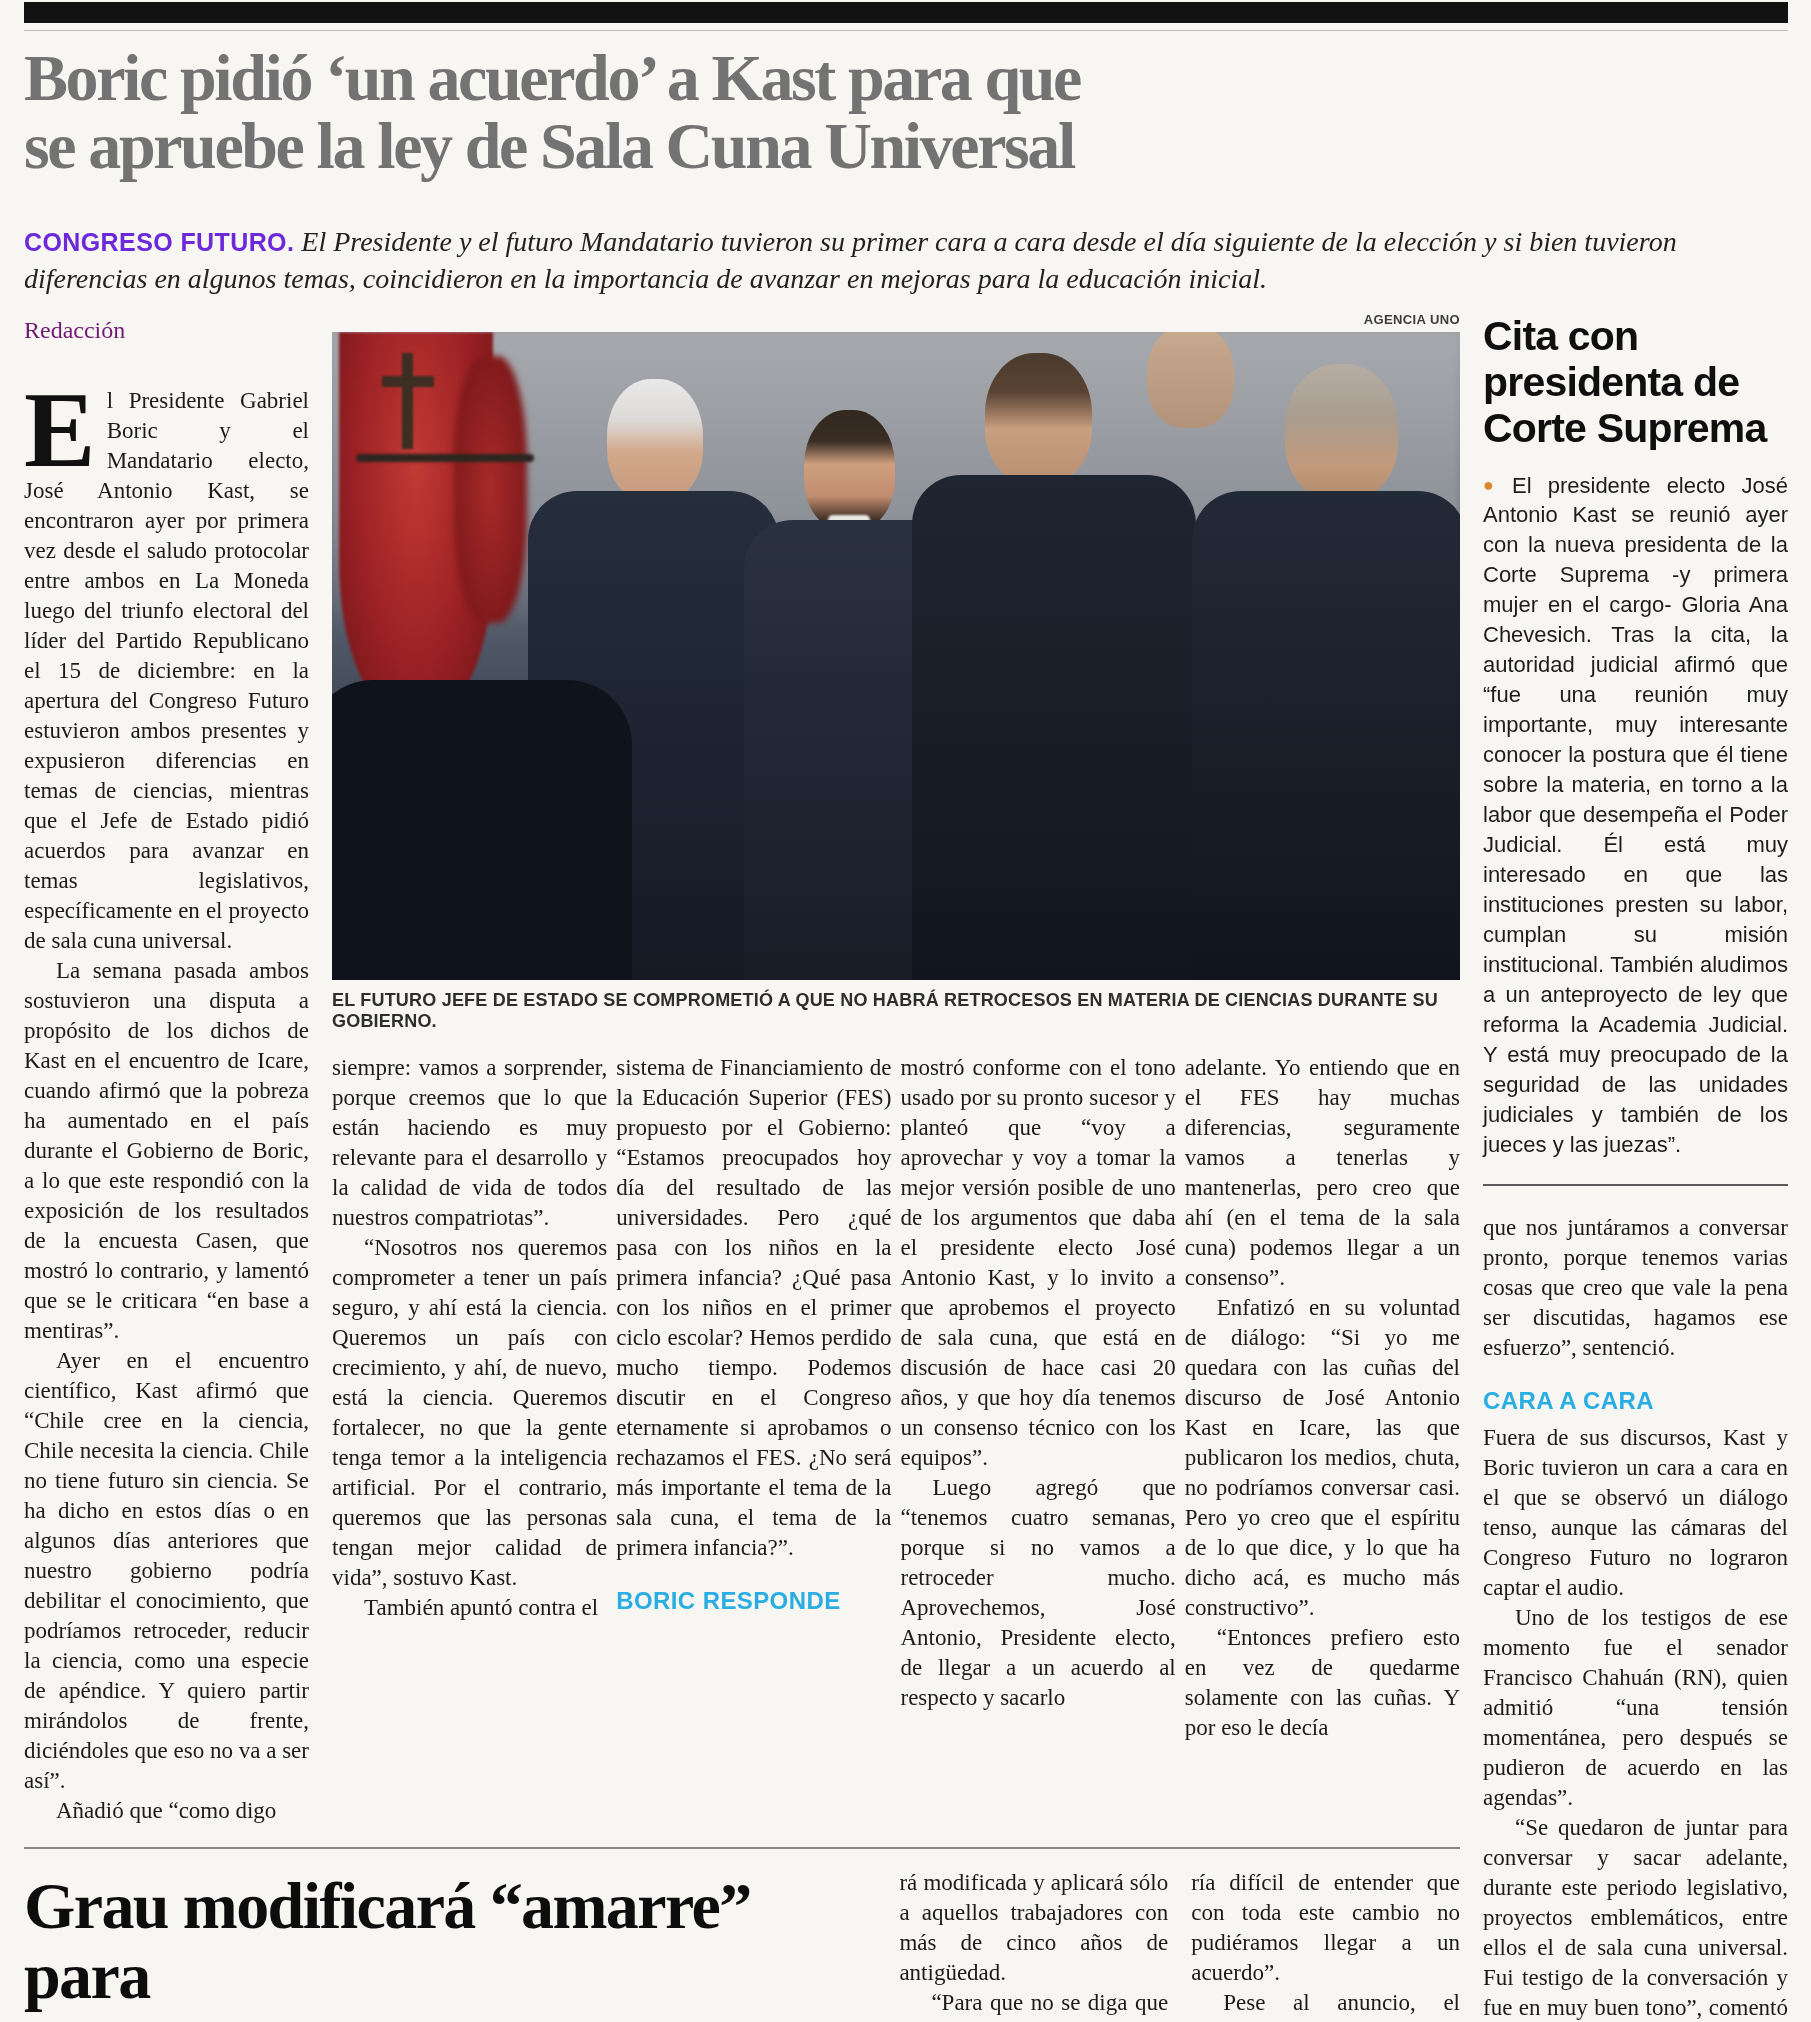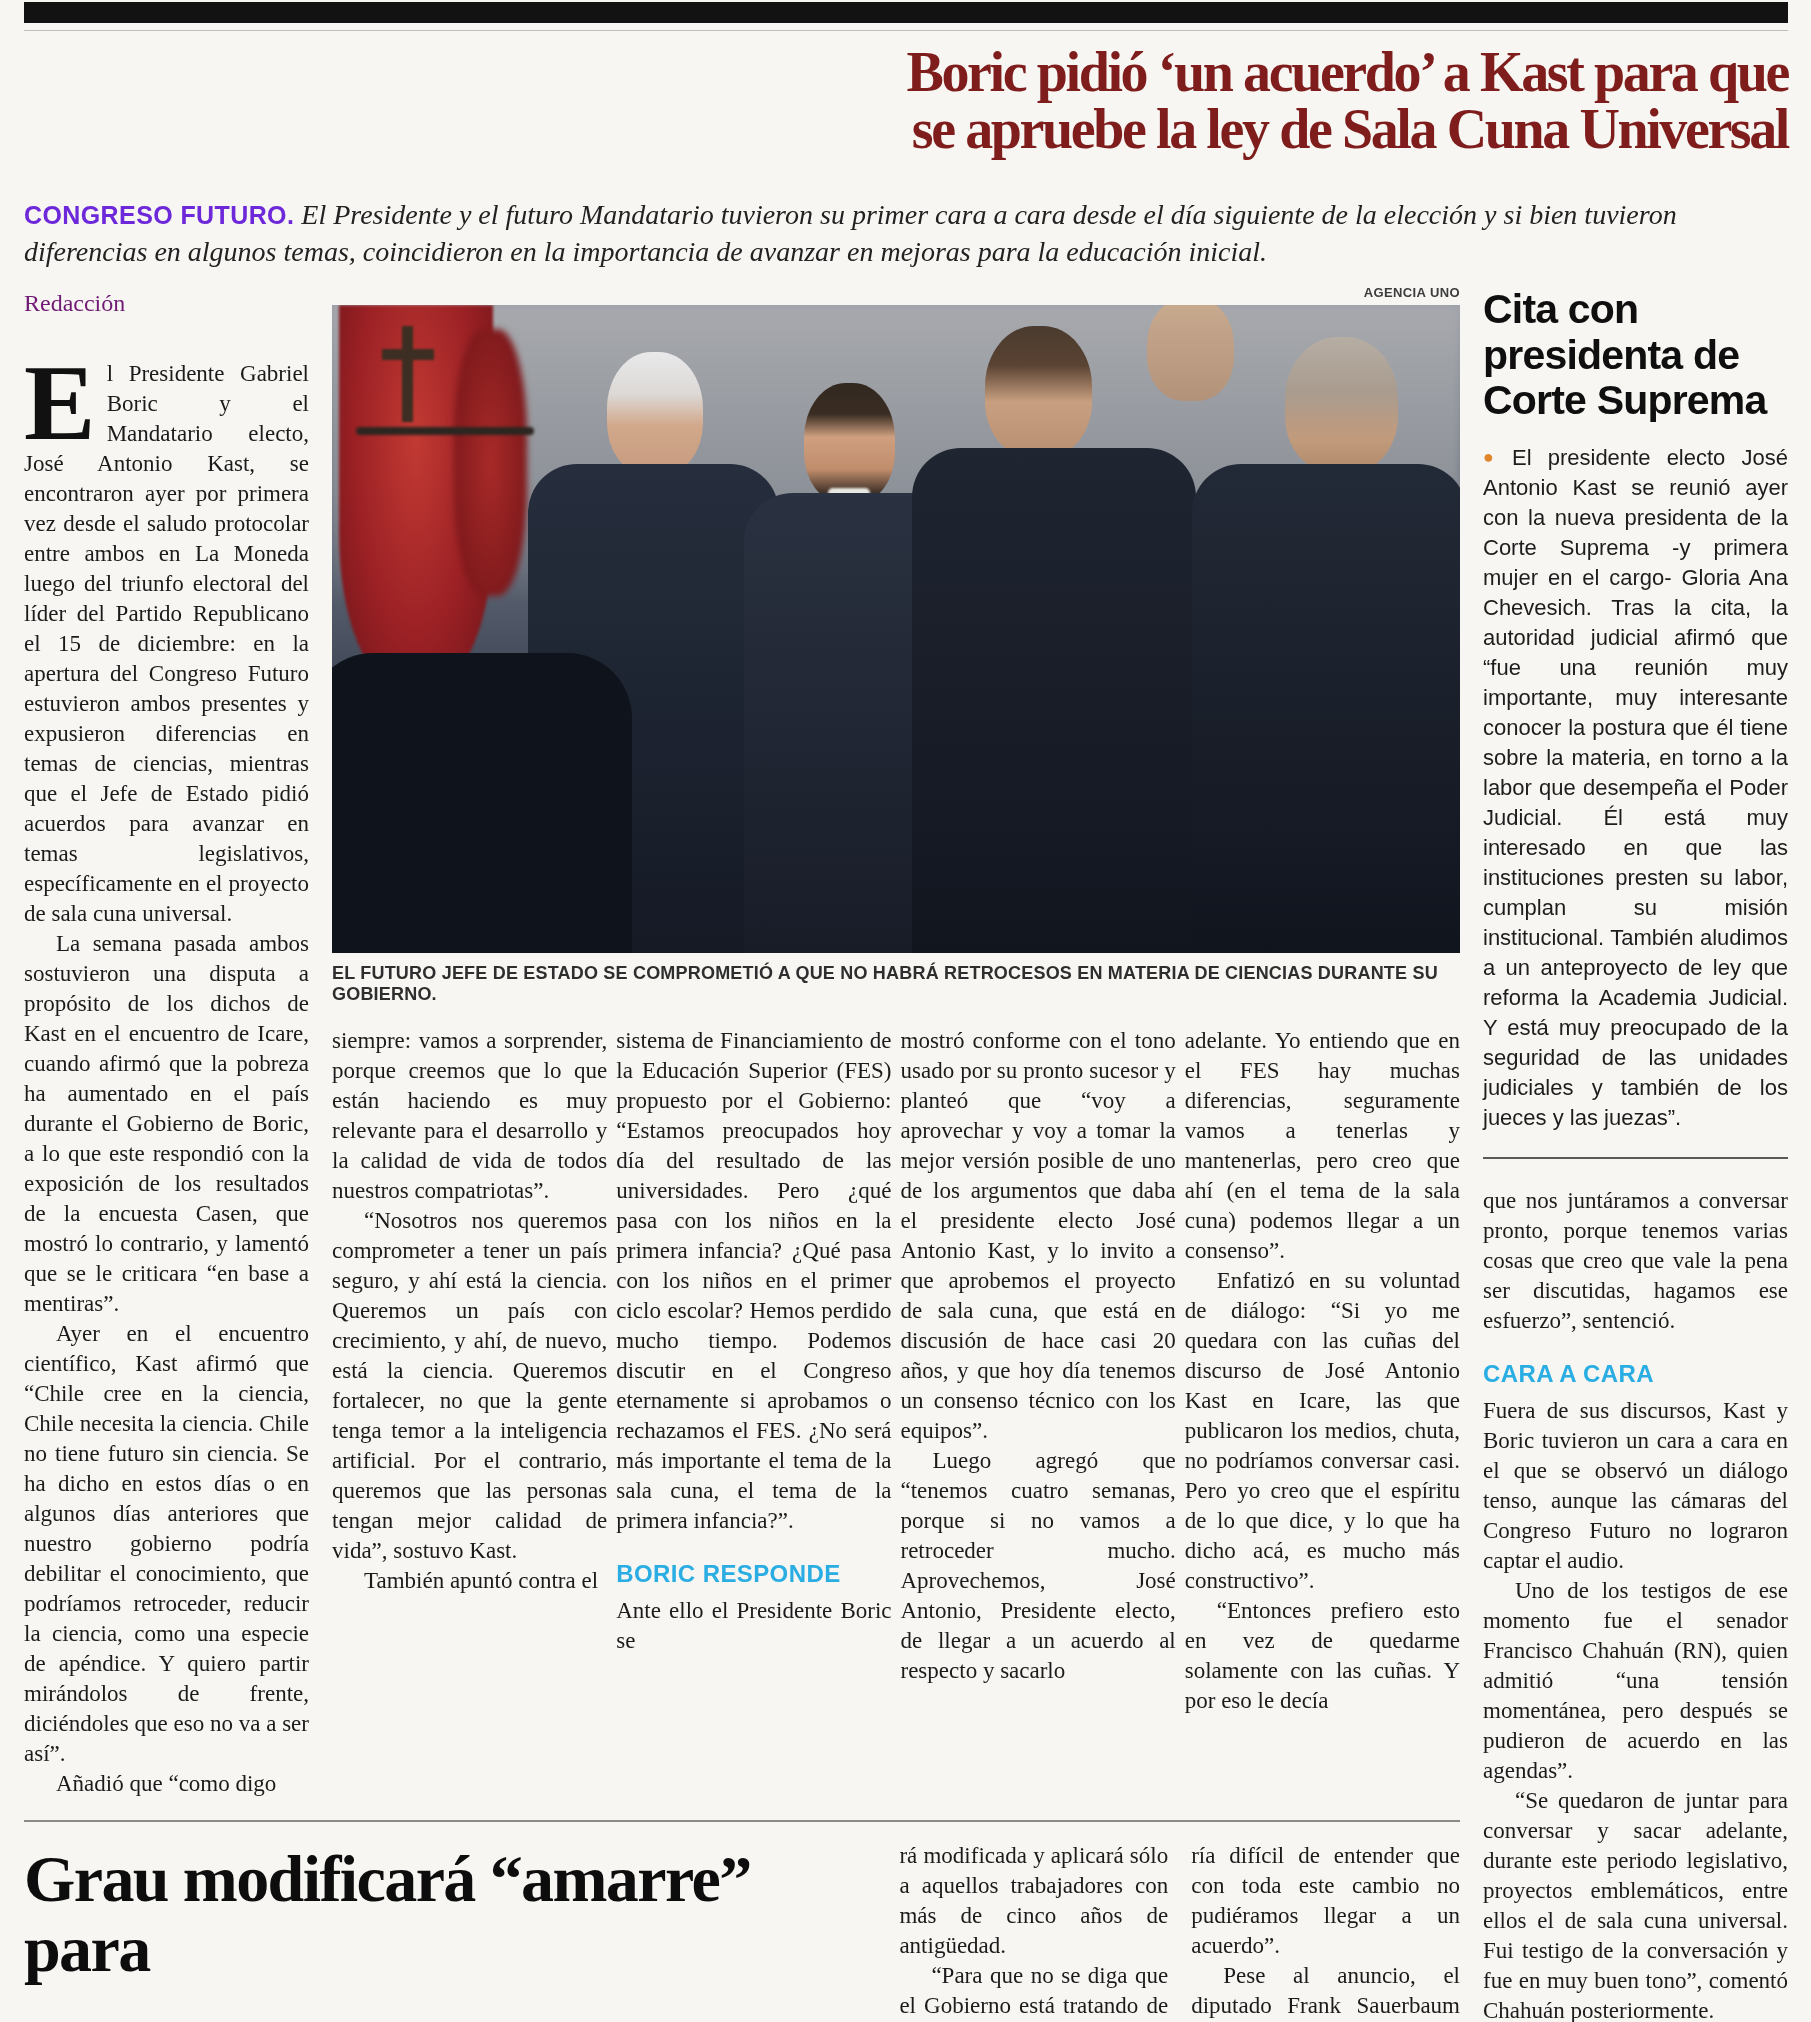--- a/index.html
+++ b/index.html
@@ -7,24 +7,23 @@
     width:1812px;height:2022px;overflow:hidden;
     background:#f7f6f2;color:#1c1c1c;
     font-family:"Liberation Serif","DejaVu Serif",serif;
   }
   .page{width:1812px;height:2022px;box-sizing:border-box;padding:0 24px;position:relative;}
   .topbar{height:21px;background:#121212;margin-top:1.6px;}
   .top-hairline{height:0.8px;background:#bdbdbd;margin-top:7.3px;}
 
   
   .headline{
-    margin-top:13px;font-weight:bold;color:#7f1d1d;
-    font-size:56px;line-height:1.03;letter-spacing:-2.4px;
+    margin-top:13px;font-weight:bold;color:#737373;
+    font-size:66px;line-height:1.03;letter-spacing:-2.4px;
     font-family:"Liberation Serif","DejaVu Serif",serif;
-    text-align:right;
   }
   .deck{margin-top:21px;font-size:28px;line-height:1.32;}
   .kicker{
     color:#6d28d9;font-family:"Liberation Sans","DejaVu Sans",sans-serif;
     font-weight:bold;font-size:25px;letter-spacing:0.4px;
   }
   .deck-text{font-style:italic;color:#222;}
 
   
   .content{display:grid;grid-template-columns:1436px 305px;column-gap:23px;margin-top:14.6px;}
@@ -178,21 +177,20 @@
 
           <div class="four-cols">
             <div>
               <p class="bp ni">siempre: vamos a sorprender, porque creemos que lo que están haciendo es muy relevante para el desarrollo y la calidad de vida de todos nuestros compatriotas”.</p>
               <p class="bp">“Nosotros nos queremos comprometer a tener un país seguro, y ahí está la ciencia. Queremos un país con crecimiento, y ahí, de nuevo, está la ciencia. Queremos fortalecer, no que la gente tenga temor a la inteligencia artificial. Por el contrario, queremos que las personas tengan mejor calidad de vida”, sostuvo Kast.</p>
               <p class="bp">También apuntó contra el</p>
             </div>
             <div>
               <p class="bp ni">sistema de Financiamiento de la Educación Superior (FES) propuesto por el Gobierno: “Estamos preocupados hoy día del resultado de las universidades. Pero ¿qué pasa con los niños en la primera infancia? ¿Qué pasa con los niños en el primer ciclo escolar? Hemos perdido mucho tiempo. Podemos discutir en el Congreso eternamente si aprobamos o rechazamos el FES. ¿No será más importante el tema de la sala cuna, el tema de la primera infancia?”.</p>
               <h3 class="subhead">BORIC RESPONDE</h3>
-              <p class="bp ni">Ante ello el Presidente Boric se</p>
             </div>
             <div>
               <p class="bp ni">mostró conforme con el tono usado por su pronto sucesor y planteó que “voy a aprovechar y voy a tomar la mejor versión posible de uno de los argumentos que daba el presidente electo José Antonio Kast, y lo invito a que aprobemos el proyecto de sala cuna, que está en discusión de hace casi 20 años, y que hoy día tenemos un consenso técnico con los equipos”.</p>
               <p class="bp">Luego agregó que “tenemos cuatro semanas, porque si no vamos a retroceder mucho. Aprovechemos, José Antonio, Presidente electo, de llegar a un acuerdo al respecto y sacarlo</p>
             </div>
             <div>
               <p class="bp ni">adelante. Yo entiendo que en el FES hay muchas diferencias, seguramente vamos a tenerlas y mantenerlas, pero creo que ahí (en el tema de la sala cuna) podemos llegar a un consenso”.</p>
               <p class="bp">Enfatizó en su voluntad de diálogo: “Si yo me quedara con las cuñas del discurso de José Antonio Kast en Icare, las que publicaron los medios, chuta, no podríamos conversar casi. Pero yo creo que el espíritu de lo que dice, y lo que ha dicho acá, es mucho más constructivo”.</p>
               <p class="bp">“Entonces prefiero esto en vez de quedarme solamente con las cuñas. Y por eso le decía</p>
             </div>

